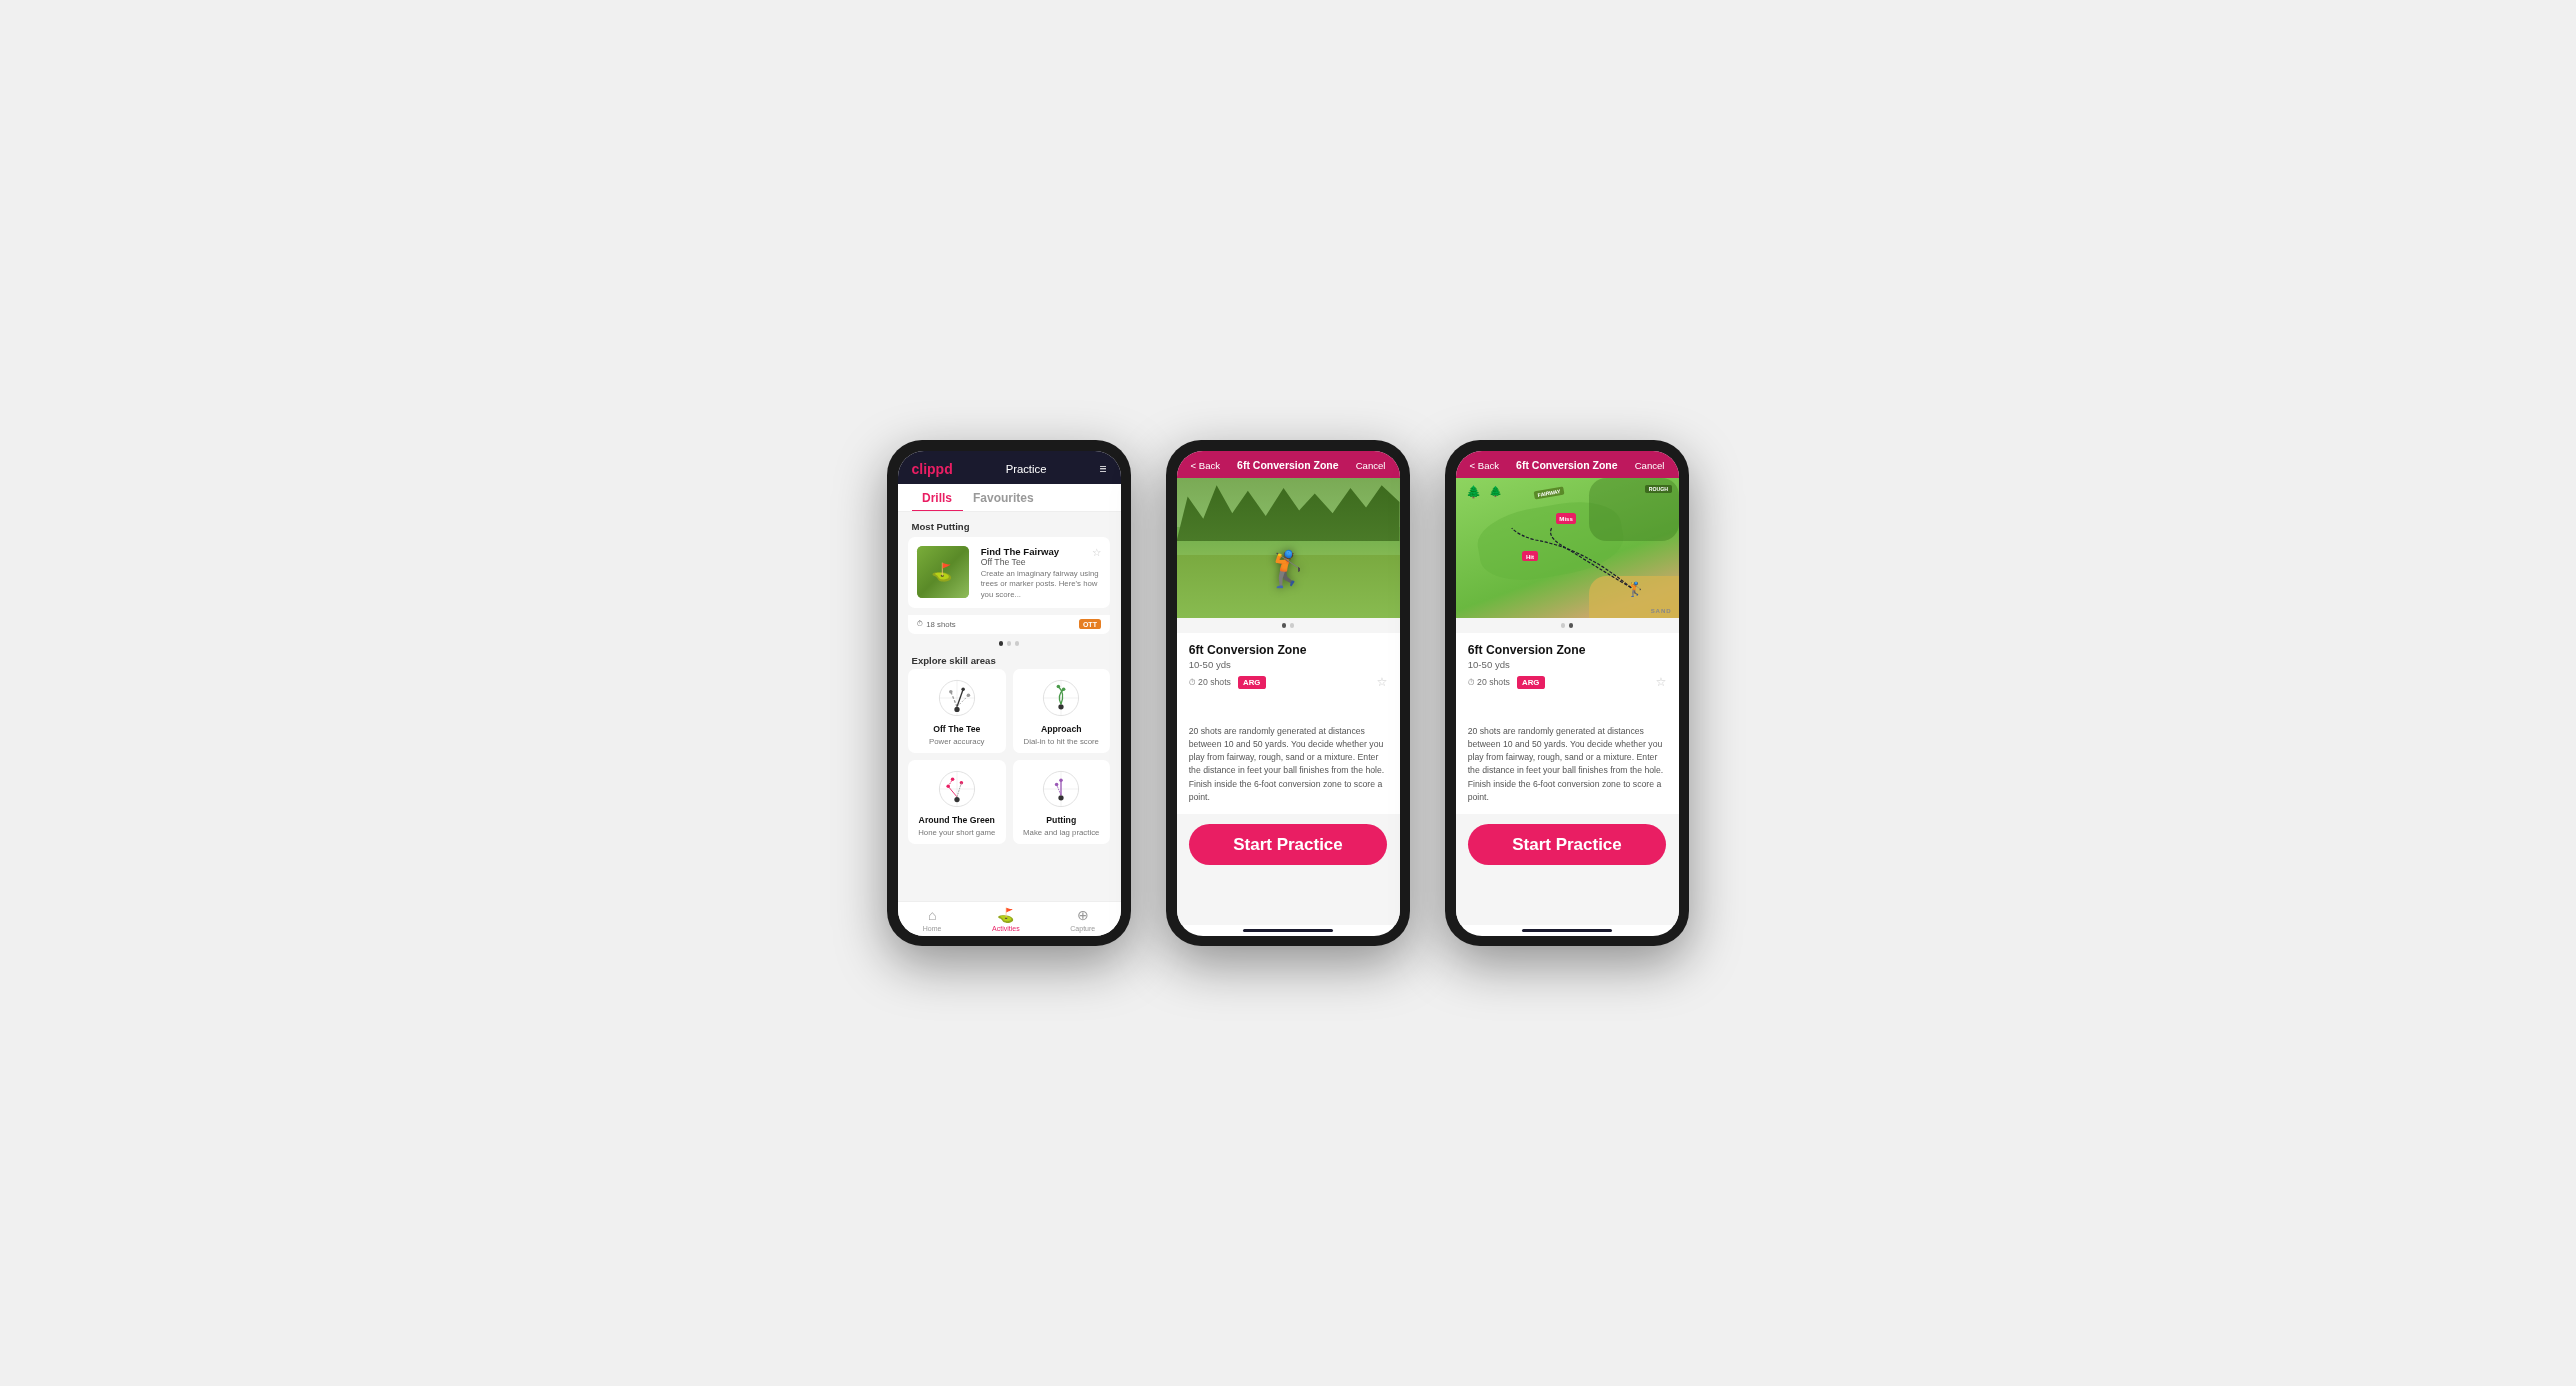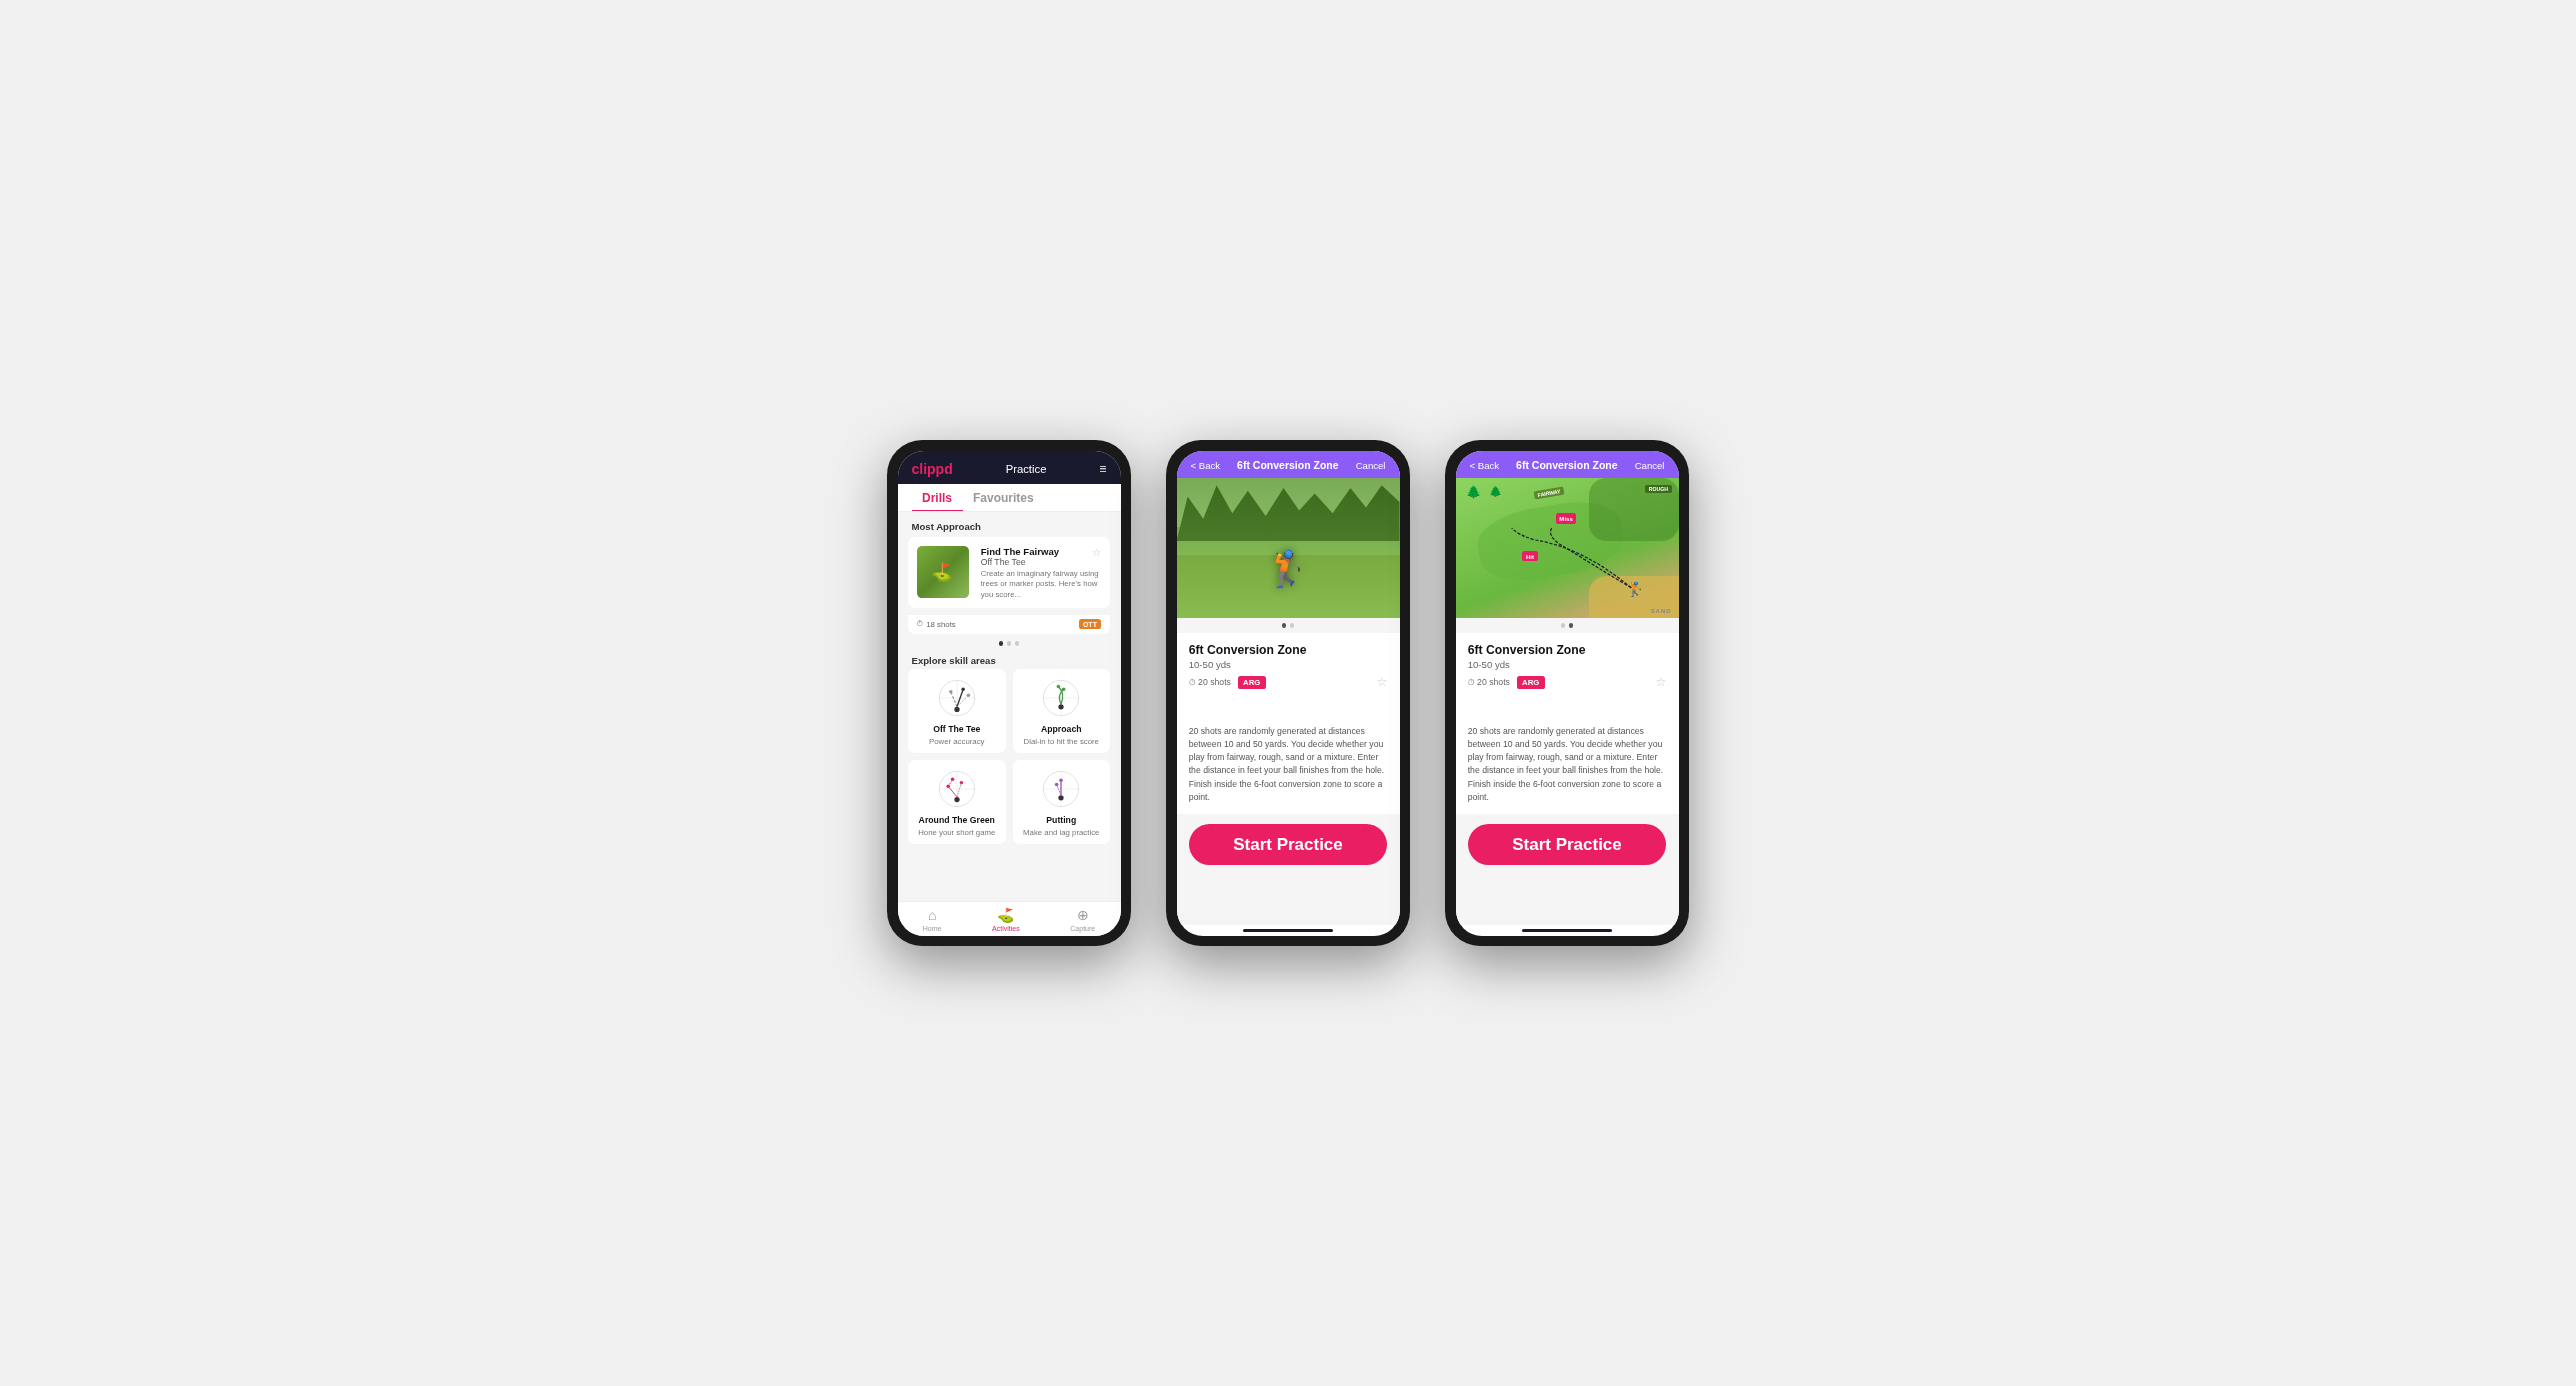--- a/index.html
+++ b/index.html
@@ -242,21 +242,21 @@
     .p1-nav-icon { font-size: 14px; color: #999; }
     .p1-nav-icon.active { color: #e91e63; }
     .p1-nav-label {
       font-size: 7px;
       color: #999;
     }
     .p1-nav-label.active { color: #e91e63; }
 
     
     .p2-header {
-      background: #8b5cf6;
+      background: #be185d;
       padding: 8.7px 14px 7px;
       display: flex;
       justify-content: space-between;
       align-items: center;
     }
     .p2-back {
       color: #fff;
       font-size: 9.6px;
       display: flex;
       align-items: center;
@@ -543,21 +543,21 @@
       <div class="p1-tabs">
         <div class="p1-tab active">
           <span>Drills</span>
         </div>
         <div class="p1-tab">
           <span>Favourites</span>
         </div>
       </div>
 
       <div class="p1-body">
-        <div class="p1-section-title">Most Approach</div>
+        <div class="p1-section-title">Most Putting</div>
 
         <div class="p1-card">
           <div class="p1-card-img">
             <div class="p1-card-img-golf"></div>
           </div>
           <div class="p1-card-content">
             <div class="p1-card-title">Find The Fairway</div>
             <div class="p1-card-subtitle">Off The Tee</div>
             <div class="p1-card-desc">Create an imaginary fairway using trees or marker posts. Here's how you score...</div>
           </div>

